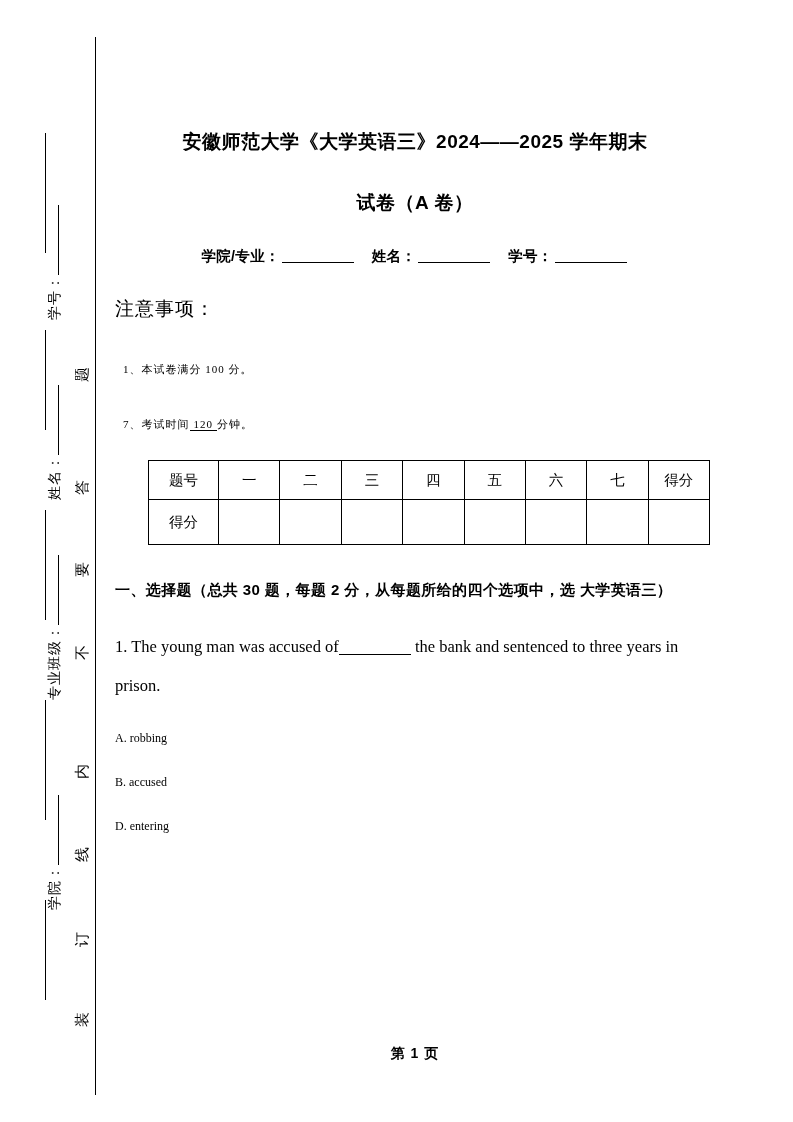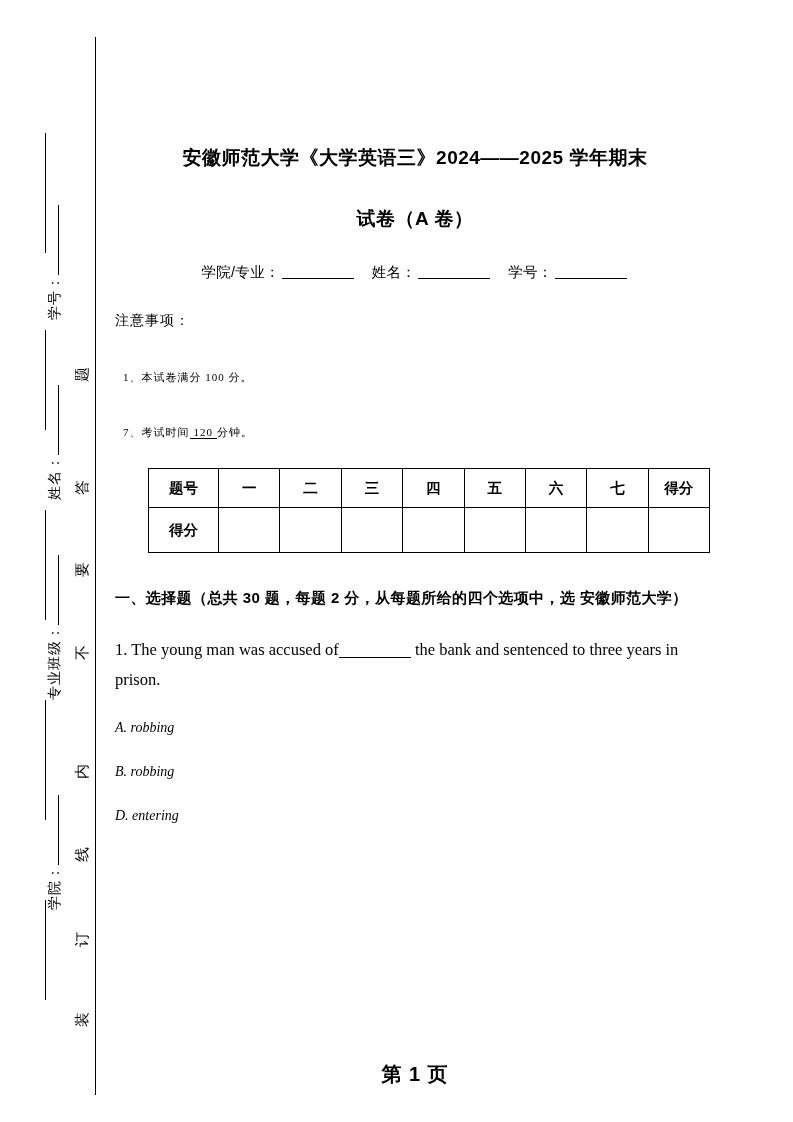--- a/index.html
+++ b/index.html
@@ -66,21 +66,21 @@
     font-size: 15px;
     transform-origin: center center;
     transform: rotate(-90deg);
     font-family: "Liberation Serif", "DejaVu Serif", serif;
   }
 
   
   .page {
     position: absolute;
     left: 115px;
-    top: 16px;
+    top: 0;
     width: 600px;
     height: 848px;
   }
 
   .doc-title {
     margin: 0;
     padding-top: 124px;
     font-family: "Liberation Sans", "DejaVu Sans", sans-serif;
     font-weight: bold;
     font-size: 19px;
@@ -88,37 +88,37 @@
     text-align: center;
     letter-spacing: 0.5px;
   }
   .doc-title .line2 { display: block; margin-top: 25px; }
 
   .idline {
     margin: 0;
     padding-top: 26px;
     text-align: center;
     font-family: "Liberation Sans", "DejaVu Sans", sans-serif;
-    font-weight: normal;
+    font-weight: bold;
     font-size: 14.5px;
     letter-spacing: 0.3px;
   }
   .idline .blank {
     display: inline-block;
     border-bottom: 1px solid #000;
     width: 72px;
     margin: 0 2px;
     vertical-align: -2px;
   }
   .idline .gap { display: inline-block; width: 16px; }
 
   .notice-head {
     margin: 0;
     padding-top: 30px;
-    font-size: 14px;
+    font-size: 19px;
     letter-spacing: 1px;
   }
   .notice-item {
     margin: 8px;
     padding-top: 32px;
     font-size: 11px;
     letter-spacing: 1px;
   }
   .notice-item .ulval {
     display: inline-block;
@@ -133,21 +133,21 @@
     margin-left: 33px;
     border-collapse: collapse;
     width: 562px;
     table-layout: fixed;
   }
   .score-table td {
     border: 1px solid #000;
     text-align: center;
     vertical-align: middle;
     font-family: "Liberation Sans", "DejaVu Sans", sans-serif;
-    font-weight: bold;
+    font-weight: normal;
     font-size: 14.5px;
   }
   .score-table .rowhead { width: 67px; }
   .score-table tr.r-head td { height: 36px; }
   .score-table tr.r-score td { height: 42px; }
   .score-table tr.r-marker td { height: 44px; }
 
   
   .section-title {
     margin: 0;
@@ -155,45 +155,44 @@
     font-family: "Liberation Sans", "DejaVu Sans", sans-serif;
     font-weight: bold;
     font-size: 15px;
     line-height: 38px;
     letter-spacing: 0.4px;
   }
   .question {
     margin: 0;
     padding-top: 18px;
     font-size: 16.5px;
-    line-height: 30px;
+    line-height: 39px;
   }
   .question .blank {
     display: inline-block;
     border-bottom: 1px solid #000;
     width: 72px;
     vertical-align: -3px;
   }
   .option {
     margin: 0;
     padding-top: 22px;
-    font-size: 14px;
+    font-size: 12px;
     line-height: 22px;
-    font-style: italic;
   }
 
   .footer {
     position: absolute;
     left: 0;
     top: 1045px;
     width: 600px;
     text-align: center;
     font-family: "Liberation Sans", "DejaVu Sans", sans-serif;
     font-weight: bold;
-    font-size: 20px;
+    font-size: 14px;
     letter-spacing: 1px;
   }
 </style>
 </head>
 <body>
 
 <div>
   <div class="seal-main-line"></div>
   <div class="seal-seg seg-1"></div>
   <div class="seal-seg seg-2"></div>
@@ -265,27 +264,27 @@
         <td></td>
         <td></td>
         <td></td>
         <td></td>
       </tr>
     </tbody>
   </table>
 
   <p class="section-title">
     <span>一、选择题（总共 30 题，每题 2 分，从每题所给的四个选项中，选</span>
-    <span>安徽师范大学）</span>
+    <span>大学英语三）</span>
   </p>
 
   <p class="question">
     <span>1.</span>
     <span>The young man was accused of</span><span class="blank"></span>
     <span>the bank and sentenced to three years in prison.</span>
   </p>
 
   <p class="option">A. robbing</p>
-  <p class="option">B. robbing</p>
+  <p class="option">B. accused</p>
   <p class="option">D. entering</p>
 
   <div class="footer">第 1 页</div>
 </div>
 
 </body></html>

